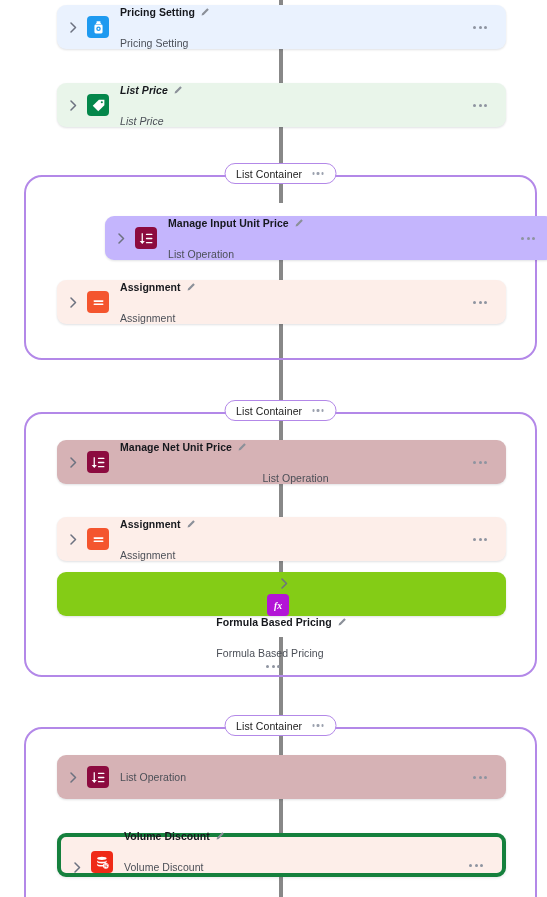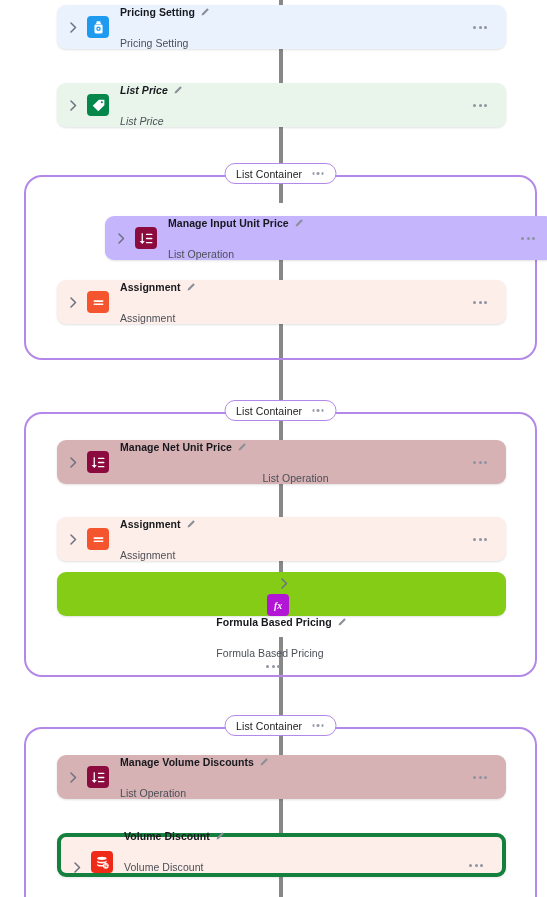--- a/index.html
+++ b/index.html
@@ -449,28 +449,20 @@
     </span>
     <span class="node-icon" style="background:#8c0b3f;">
       <svg width="15" height="15" viewBox="0 0 24 24" fill="#ffffff">
           <rect x="11" y="4.2" width="10.5" height="2.3" rx="1"></rect>
           <rect x="11" y="10.8" width="10.5" height="2.3" rx="1"></rect>
           <rect x="11" y="17.4" width="10.5" height="2.3" rx="1"></rect>
           <path d="M6.2 3.6v12.2h3.1L5.2 20.6 1.1 15.8h3.1V3.6h2z"></path>
         </svg>
     </span>
     <span class="node-text">
-      <span class="node-title-row">
-        <span class="node-title">Manage Volume Discounts</span>
-        <span class="pencil-icon">
-          <svg width="10" height="10" viewBox="0 0 16 16">
-              <path d="M11.6 1.9l2.5 2.5-8.3 8.3-3.3.8.8-3.3 8.3-8.3z" fill="currentColor"></path>
-            </svg>
-        </span>
-      </span>
       <span class="node-subtitle">List Operation</span>
     </span>
     <span class="node-menu">
         <i></i>
         <i></i>
         <i></i>
       </span>
   </div>
 
   <div class="node selected" style="top:833px; background:#fdeee9;">

